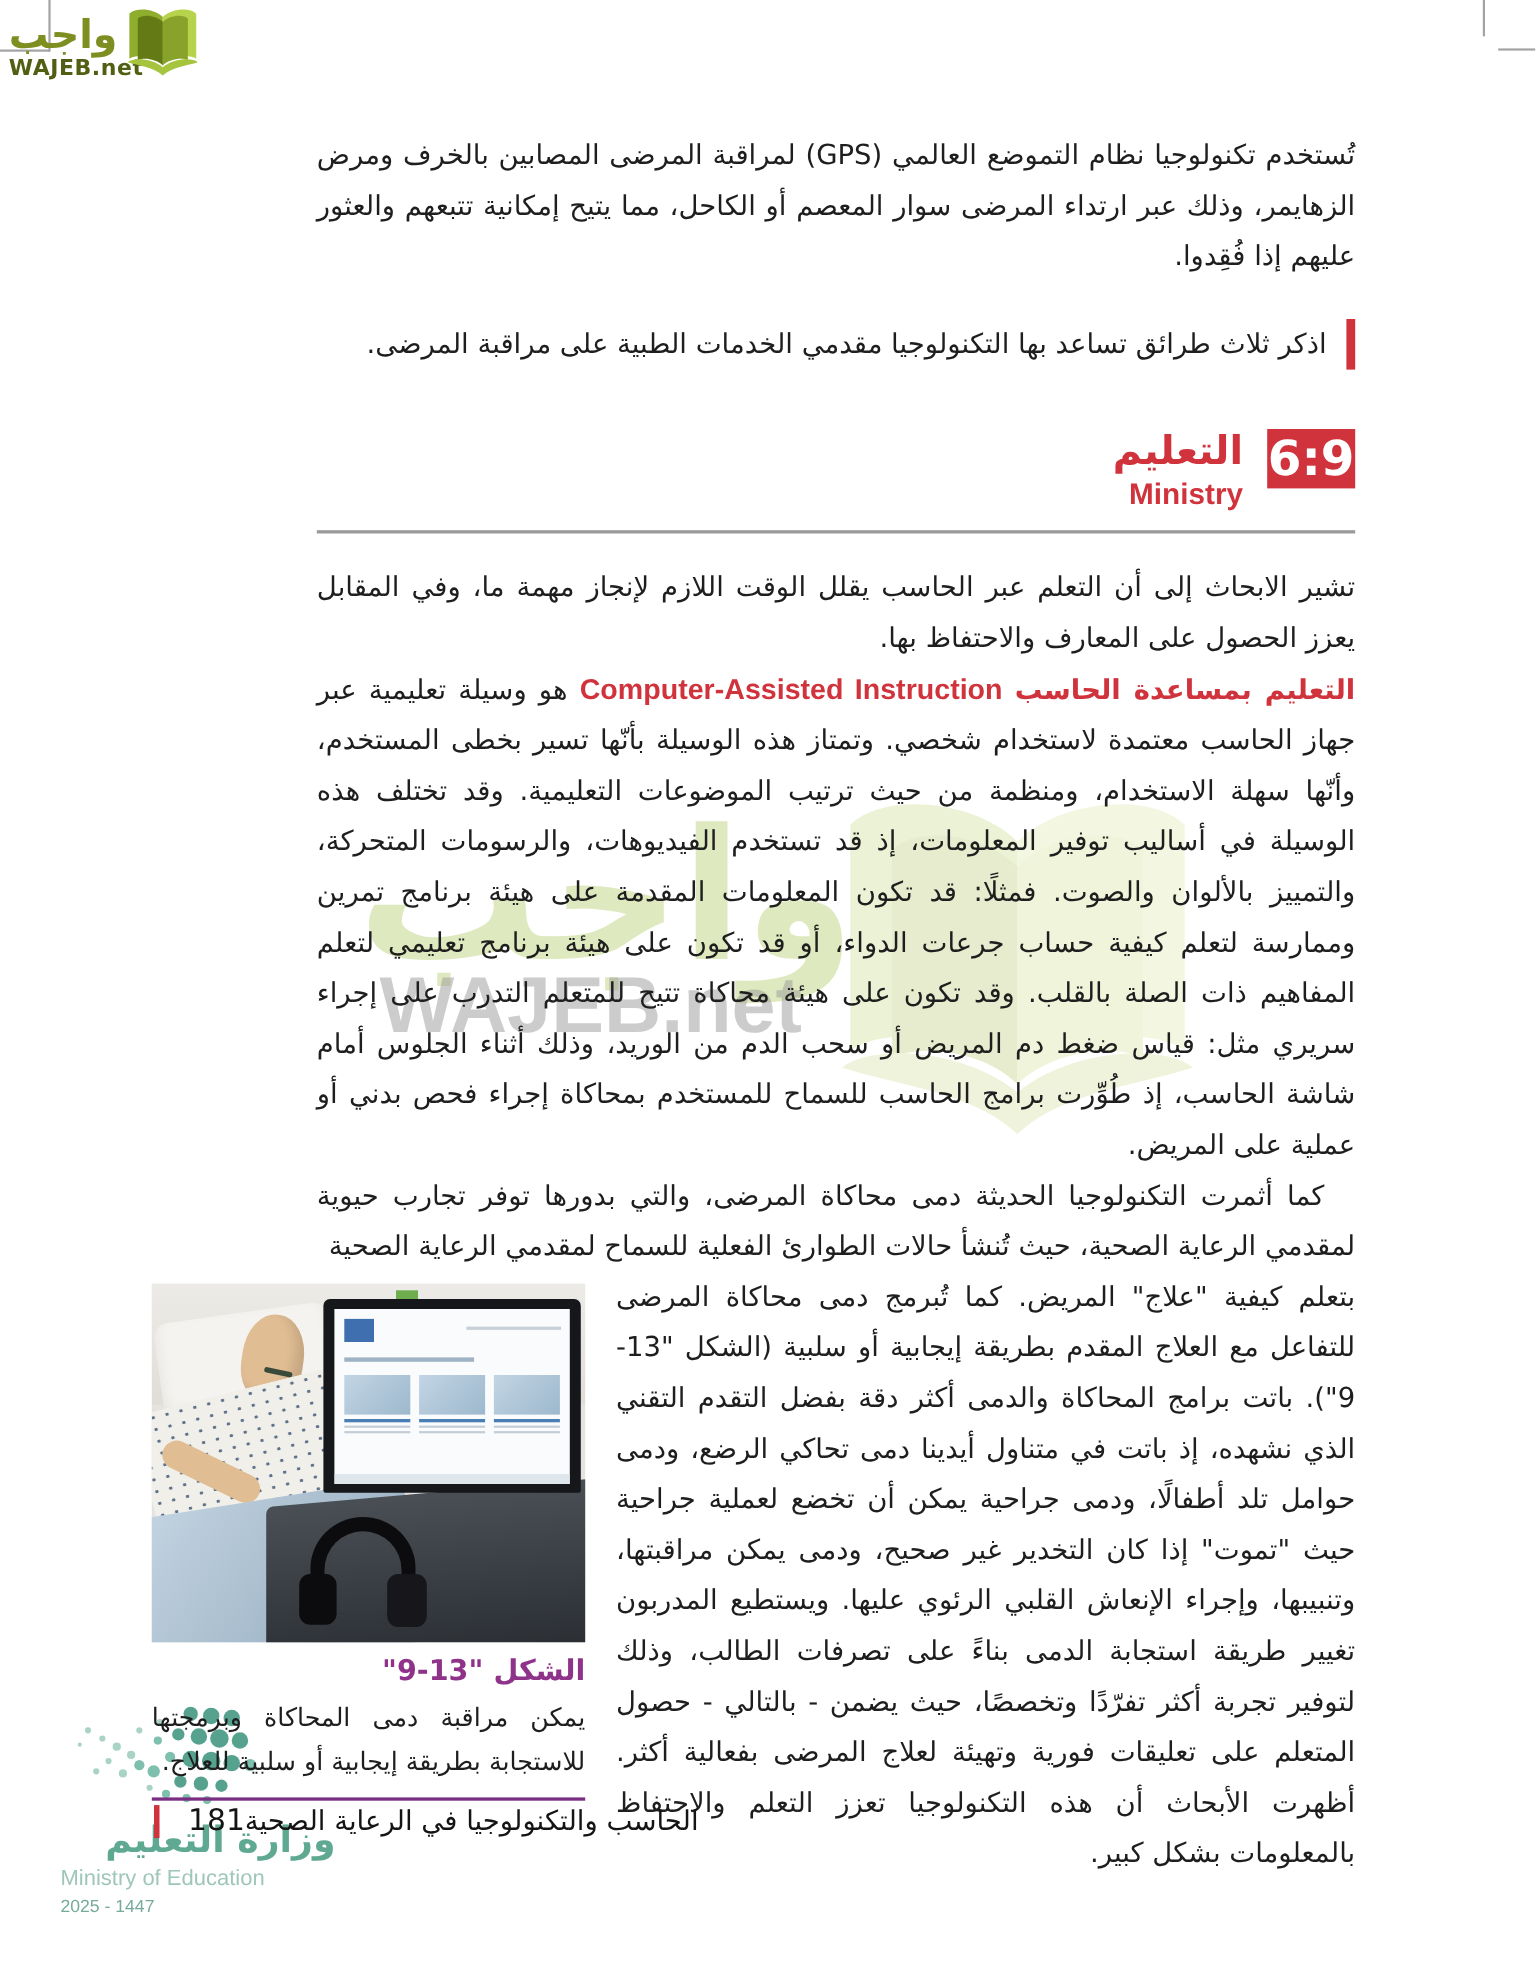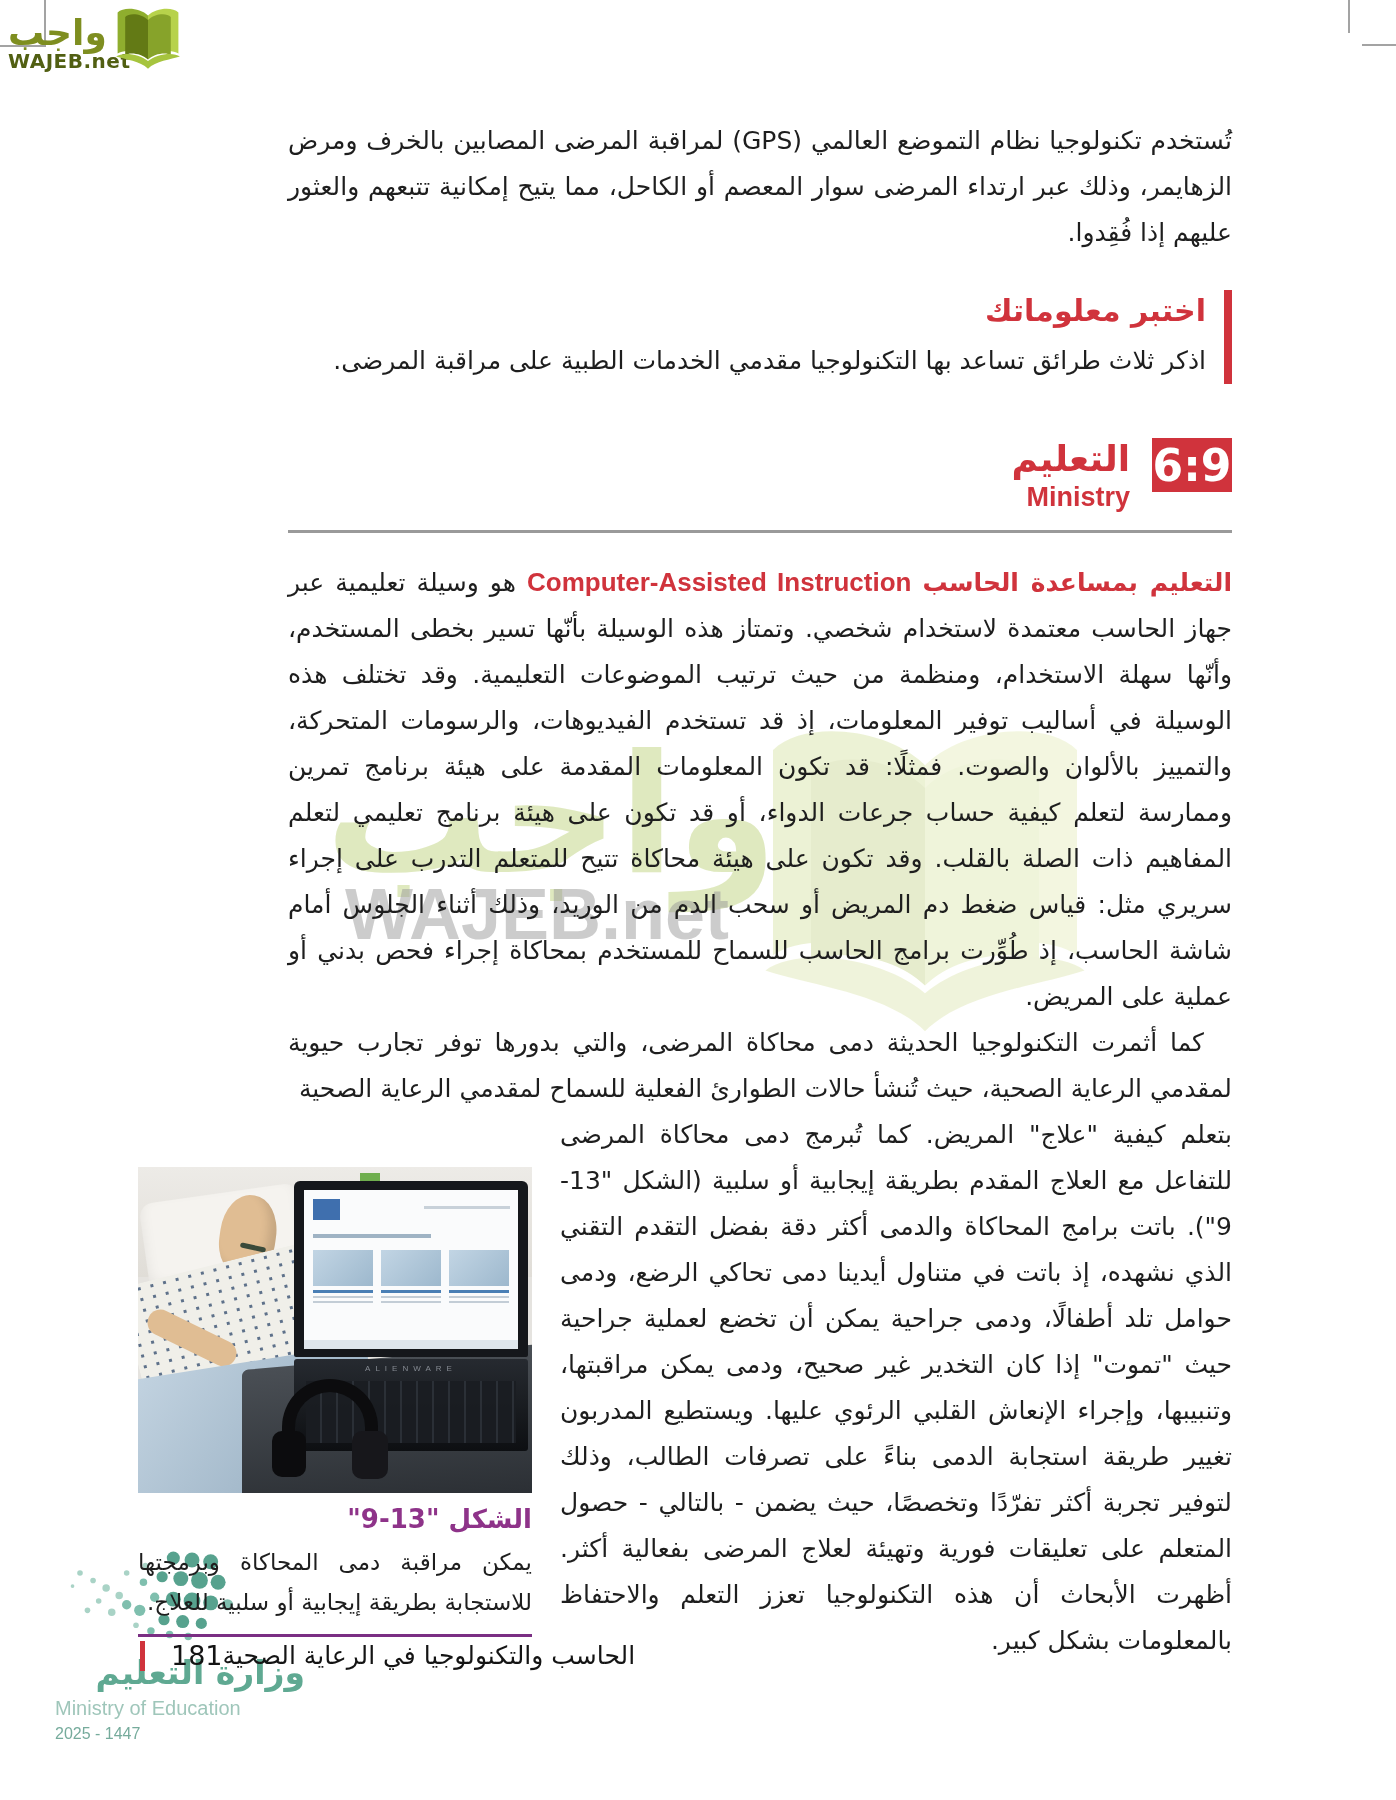--- a/index.html
+++ b/index.html
@@ -141,33 +141,33 @@
     </svg>
     <div class="wm-ar">واجب</div>
     <div class="wm-net">WAJEB.net</div>
   </div>
 
   <div class="column">
 
     <p class="body-text intro">تُستخدم تكنولوجيا نظام التموضع العالمي (GPS) لمراقبة المرضى المصابين بالخرف ومرض الزهايمر، وذلك عبر ارتداء المرضى سوار المعصم أو الكاحل، مما يتيح إمكانية تتبعهم والعثور عليهم إذا فُقِدوا.</p>
 
     <div class="check">
-      <div class="check-title">اختبر معلوماتك</div>
       <div class="check-q">اذكر ثلاث طرائق تساعد بها التكنولوجيا مقدمي الخدمات الطبية على مراقبة المرضى.</div>
     </div>
 
     <div class="section-header">
       <div class="sec-num" dir="ltr">6:9</div>
       <div class="sec-titles">
         <div class="sec-ar">التعليم</div>
         <div class="sec-en" dir="ltr">Ministry</div>
       </div>
     </div>
     <hr class="rule">
 
+    <p class="body-text">تشير الابحاث إلى أن التعلم عبر الحاسب يقلل الوقت اللازم لإنجاز مهمة ما، وفي المقابل يعزز الحصول على المعارف والاحتفاظ بها.</p>
 
     <p class="body-text"><span class="cai-lead-ar">التعليم بمساعدة الحاسب</span> <span class="cai-lead-en" dir="ltr">Computer-Assisted Instruction</span><span> هو وسيلة تعليمية عبر جهاز الحاسب معتمدة لاستخدام شخصي. وتمتاز هذه الوسيلة بأنّها تسير بخطى المستخدم، وأنّها سهلة الاستخدام، ومنظمة من حيث ترتيب الموضوعات التعليمية. وقد تختلف هذه الوسيلة في أساليب توفير المعلومات، إذ قد تستخدم الفيديوهات، والرسومات المتحركة، والتمييز بالألوان والصوت. فمثلًا: قد تكون المعلومات المقدمة على هيئة برنامج تمرين وممارسة لتعلم كيفية حساب جرعات الدواء، أو قد تكون على هيئة برنامج تعليمي لتعلم المفاهيم ذات الصلة بالقلب. وقد تكون على هيئة محاكاة تتيح للمتعلم التدرب على إجراء سريري مثل: قياس ضغط دم المريض أو سحب الدم من الوريد، وذلك أثناء الجلوس أمام شاشة الحاسب، إذ طُوِّرت برامج الحاسب للسماح للمستخدم بمحاكاة إجراء فحص بدني أو عملية على المريض.</span></p>
 
     <p class="body-text sim-wide">كما أثمرت التكنولوجيا الحديثة دمى محاكاة المرضى، والتي بدورها توفر تجارب حيوية لمقدمي الرعاية الصحية، حيث تُنشأ حالات الطوارئ الفعلية للسماح لمقدمي الرعاية الصحية</p>
     <p class="body-text sim-narrow">بتعلم كيفية "علاج" المريض. كما تُبرمج دمى محاكاة المرضى للتفاعل مع العلاج المقدم بطريقة إيجابية أو سلبية (الشكل "13-9"). باتت برامج المحاكاة والدمى أكثر دقة بفضل التقدم التقني الذي نشهده، إذ باتت في متناول أيدينا دمى تحاكي الرضع، ودمى حوامل تلد أطفالًا، ودمى جراحية يمكن أن تخضع لعملية جراحية حيث "تموت" إذا كان التخدير غير صحيح، ودمى يمكن مراقبتها، وتنبيبها، وإجراء الإنعاش القلبي الرئوي عليها. ويستطيع المدربون تغيير طريقة استجابة الدمى بناءً على تصرفات الطالب، وذلك لتوفير تجربة أكثر تفرّدًا وتخصصًا، حيث يضمن - بالتالي - حصول المتعلم على تعليقات فورية وتهيئة لعلاج المرضى بفعالية أكثر. أظهرت الأبحاث أن هذه التكنولوجيا تعزز التعلم والاحتفاظ بالمعلومات بشكل كبير.</p>
   </div>
 
   <div class="figure">
     <div class="photo">
       <div class="ph-wall"></div>
@@ -202,24 +202,20 @@
               </div>
               <div class="ph-card">
                 <div class="ph-card-img"></div>
                 <div class="ph-card-link"></div>
                 <div class="ph-card-text"></div>
                 <div class="ph-card-text"></div>
               </div>
             </div>
             <div class="ph-taskbar"></div>
           </div>
-        </div>
-        <div class="ph-deck">
-          <div class="ph-brand">ALIENWARE</div>
-          <div class="ph-keys"></div>
         </div>
       </div>
       <div class="ph-headset">
         <div class="ph-band"></div>
         <div class="ph-cup-l"></div>
         <div class="ph-cup-r"></div>
       </div>
     </div>
   </div>
 

